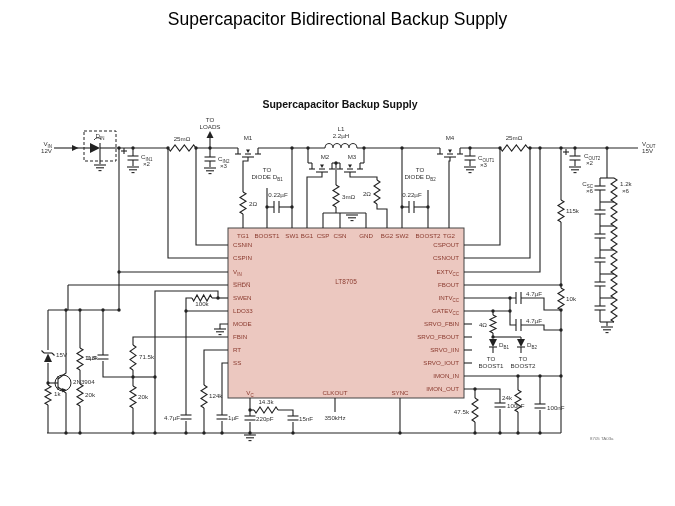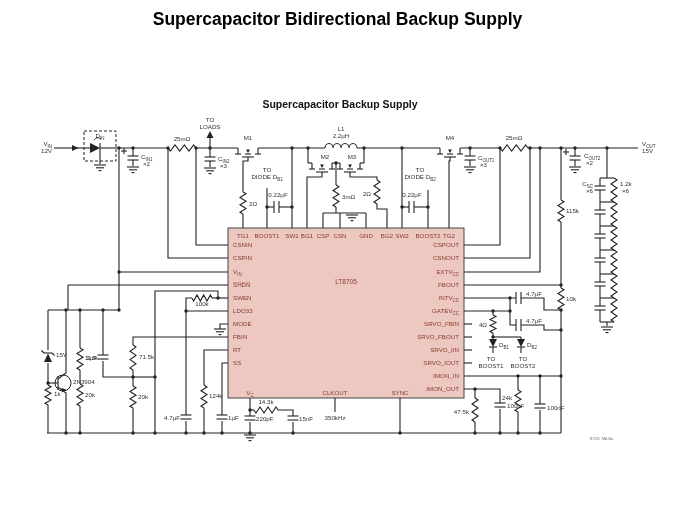--- a/index.html
+++ b/index.html
@@ -1,19 +1,19 @@
 <!DOCTYPE html>
 <html><head>
 <meta charset="utf-8">
 <style>
   html,body{margin:0;padding:0;background:#fff;}
   #page{position:relative;width:675px;height:506px;background:#fff;overflow:hidden;
         font-family:"Liberation Sans",sans-serif;}
   #title{position:absolute;top:9px;left:0;width:675px;text-align:center;
-         font-size:17.5px;font-weight:bold;color:#000;letter-spacing:0px;}
+         font-size:17.5px;font-weight:normal;color:#000;letter-spacing:0px;}
   #subtitle{position:absolute;top:98px;left:0;width:680px;text-align:center;
             font-size:10.5px;font-weight:bold;color:#111;}
   svg{position:absolute;top:0;left:0;}
   text{font-family:"Liberation Sans",sans-serif;}
 </style>
 </head>
 <body>
 
 <div id="page">
   <div id="title">Supercapacitor Bidirectional Backup Supply</div>

